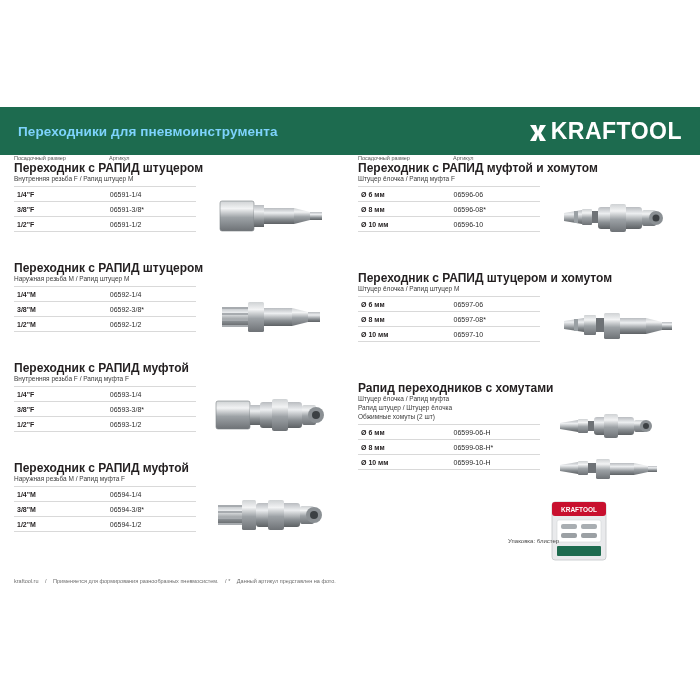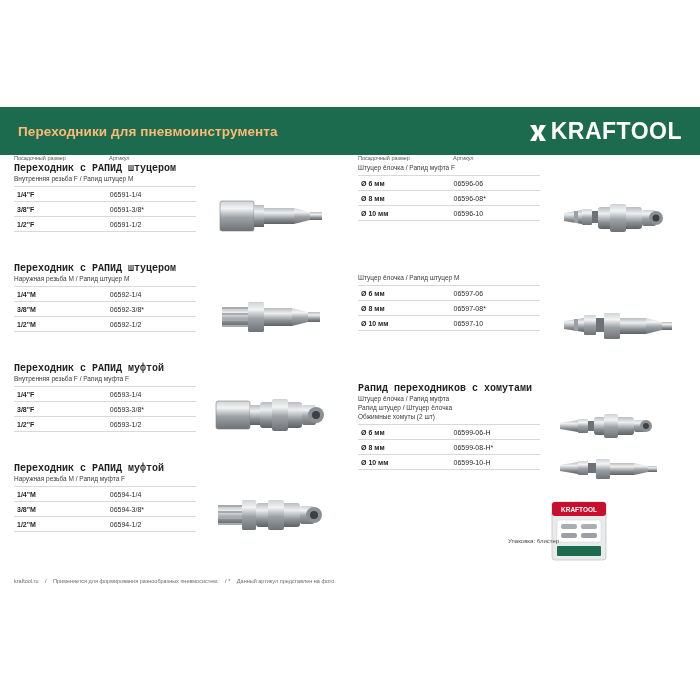--- a/index.html
+++ b/index.html
@@ -12,39 +12,39 @@
   }
   .page{position:relative;width:700px;height:700px;}
 
   
   .header{
     position:absolute;left:0;top:107px;width:700px;height:48px;
     background:#1d6b4f;
     display:flex;align-items:center;justify-content:space-between;
   }
   .header-title{
-    color:#fdba74;font-size:13.5px;font-weight:bold;padding-left:18px;letter-spacing:.1px;
+    color:#7dd3fc;font-size:13.5px;font-weight:bold;padding-left:18px;letter-spacing:.1px;
   }
   .brand{
     padding-right:18px;color:#ffffff;font-size:23px;font-weight:bold;letter-spacing:.5px;
     display:flex;align-items:center;
   }
   .brand .k-mark{
     display:inline-block;width:20px;height:20px;margin-right:3px;position:relative;top:1px;
   }
 
   
   .content{position:absolute;left:0;top:155px;width:700px;}
   .col{position:absolute;top:0;}
   .col-left{left:14px;width:330px;}
   .col-right{left:358px;width:330px;}
 
   .block{position:relative;margin-bottom:12px;}
   .block-head{margin-bottom:3px;}
-  .block-title{font-size:10px;font-weight:bold;line-height:11px;font-family:Liberation Mono, monospace;}
+  .block-title{font-size:12px;font-weight:bold;line-height:11px;}
   .block-sub{font-size:6.5px;color:#3b3b3b;line-height:9px;}
 
   table.specs{border-collapse:collapse;width:182px;}
   table.specs td{
     font-size:7px;
     padding:4px 2px 3px 3px;
     border-bottom:1px solid #d9d9d9;
     vertical-align:middle;
   }
   table.specs tr:first-child td{border-top:1px solid #d9d9d9;}
@@ -262,20 +262,21 @@
 
     <div class="col col-right">
 
       <div class="col-heads">
         <div class="h1">Посадочный размер</div>
         <div class="h2">Артикул</div>
       </div>
 
       <div class="block" style="height:98px;">
         <div class="block-head">
+          <div class="block-title">Переходник с РАПИД муфтой и хомутом</div>
           <div class="block-sub">Штуцер ёлочка / Рапид муфта F</div>
         </div>
         <table class="specs">
           <tbody>
               <tr>
                 <td class="size">Ø 6 мм</td>
                 <td class="art">06596-06</td>
               </tr>
           <tr>
                 <td class="size">Ø 8 мм</td>
@@ -297,20 +298,21 @@
             <rect x="52" y="13" width="16" height="28" rx="2" fill="url(#steelA)"></rect>
             <rect x="84" y="19" width="14" height="16" rx="2" fill="url(#steelA)"></rect>
             <circle cx="98" cy="27" r="7" fill="#8b9094"></circle>
             <circle cx="98" cy="27" r="3.5" fill="#3c4043"></circle>
           </svg>
         </div>
       </div>
 
       <div class="block" style="height:98px;">
         <div class="block-head">
+          <div class="block-title">Переходник с РАПИД штуцером и хомутом</div>
           <div class="block-sub">Штуцер ёлочка / Рапид штуцер M</div>
         </div>
         <table class="specs">
           <tbody>
               <tr>
                 <td class="size">Ø 6 мм</td>
                 <td class="art">06597-06</td>
               </tr>
           <tr>
                 <td class="size">Ø 8 мм</td>

